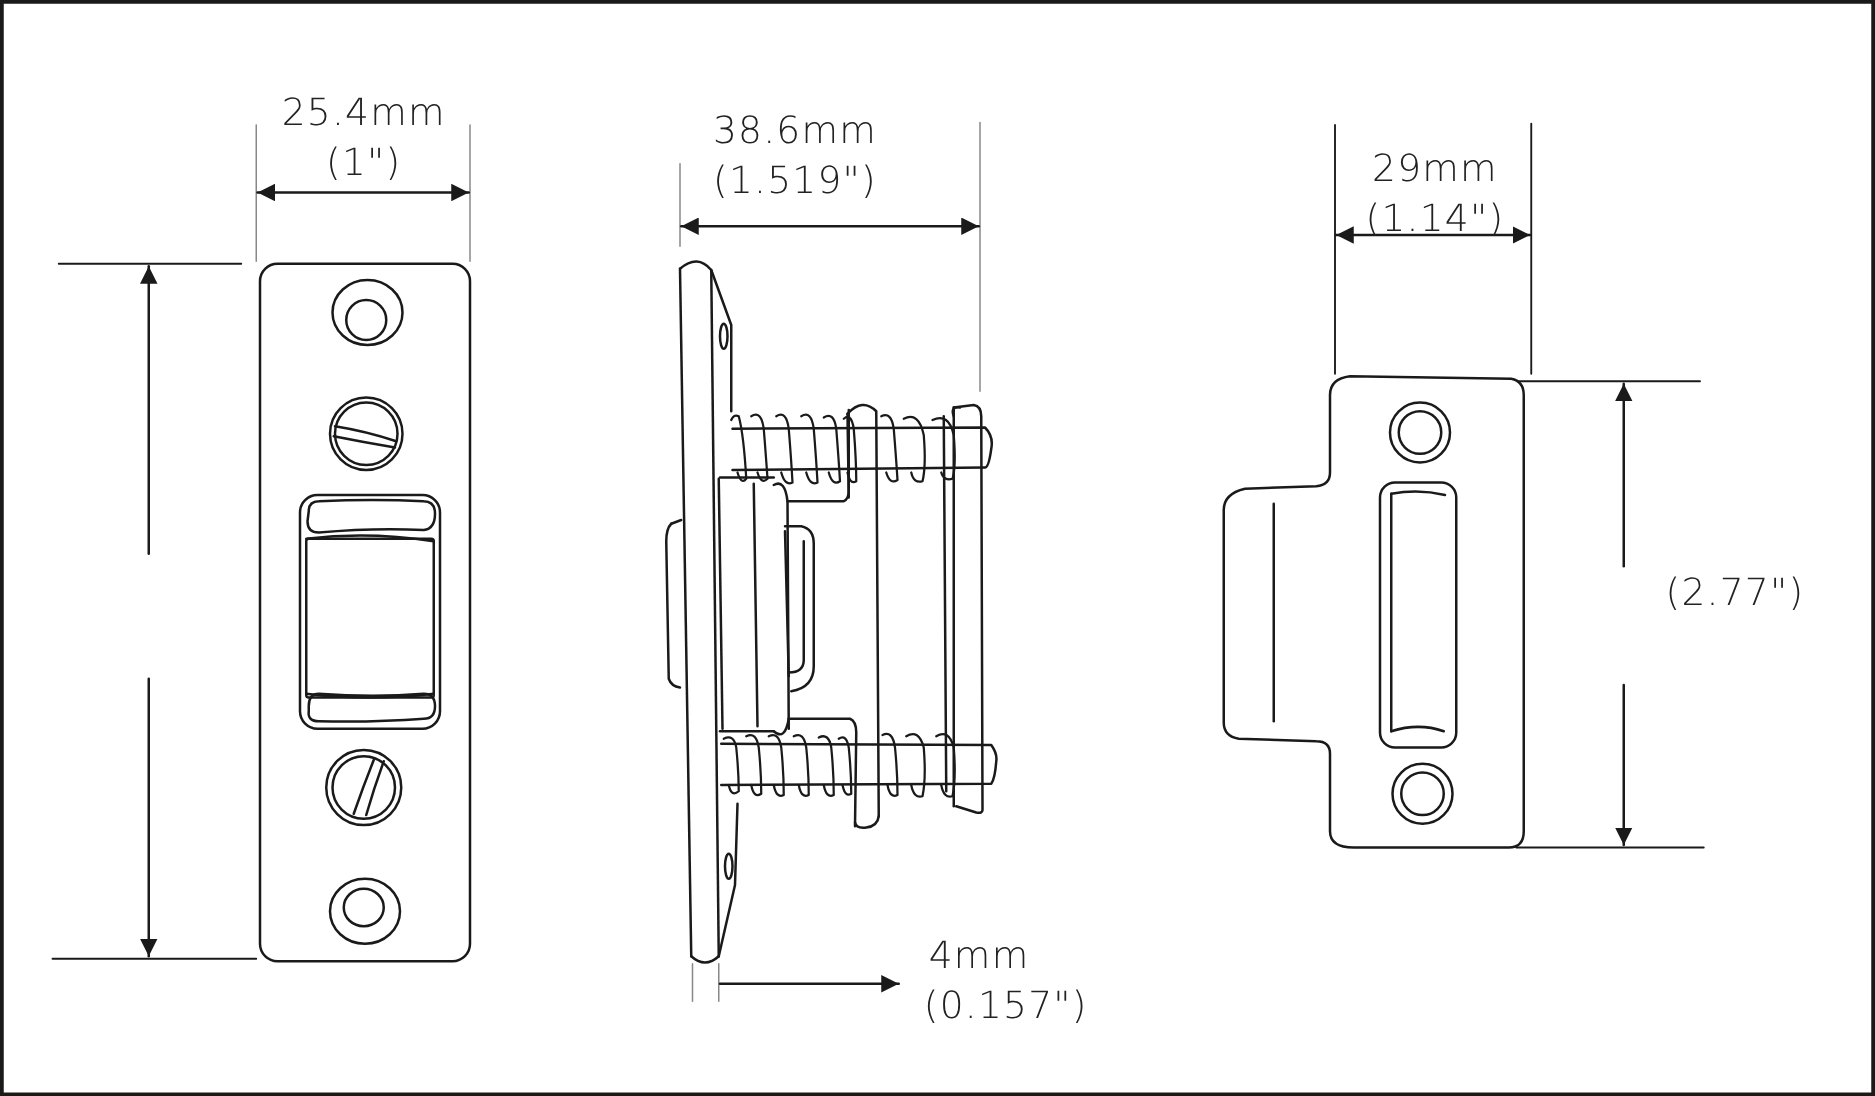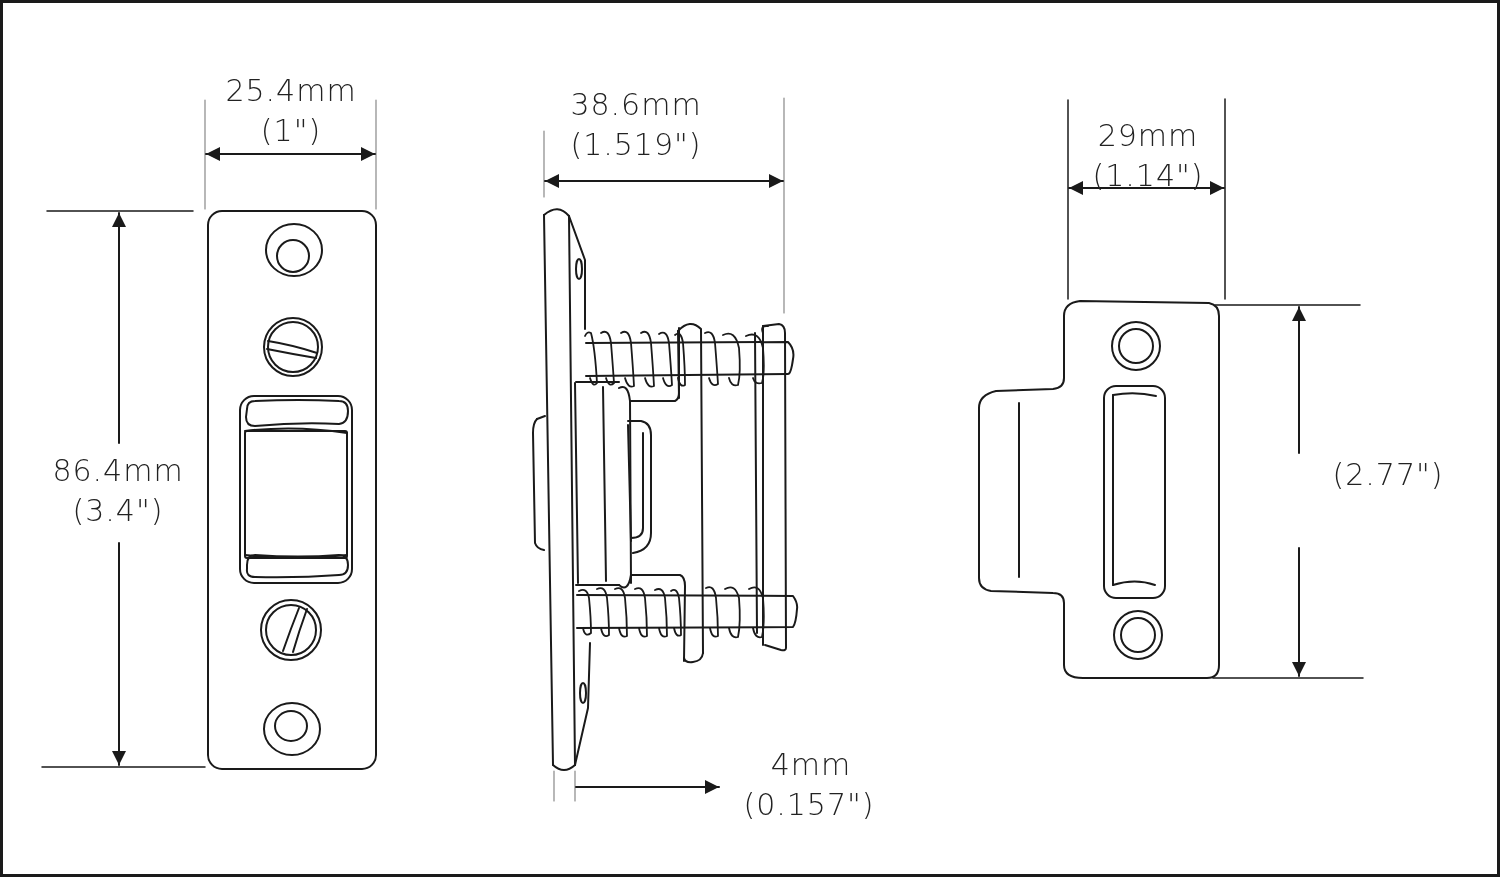--- a/index.html
+++ b/index.html
@@ -178,31 +178,27 @@
       <circle cx="1135" cy="632" r="24"></circle>
       <circle cx="1135" cy="632" r="17"></circle>
     </g>
   </svg>
 
   <div class="lbl" style="left:208px; top:68px; width:160px;">
     <span>25.4mm</span>
     <span>(1")</span>
   </div>
 
-  <div class="lbl" style="left:30px; top:448px; width:170px;">
-    <span>86.4mm</span>
-    <span>(3.4")</span>
-  </div>
 
   <div class="lbl" style="left:538px; top:82px; width:190px;">
     <span>38.6mm</span>
     <span>(1.519")</span>
   </div>
 
-  <div class="lbl" style="left:736px; top:742px; width:140px; text-align:center;">
+  <div class="lbl" style="left:736px; top:742px; width:140px; text-align:left;">
     <span style="padding-left:4px;">4mm</span>
     <span>(0.157")</span>
   </div>
 
   <div class="lbl" style="left:1075px; top:77px; width:140px;margin-top:36px;">
     <span>29mm</span>
     <span>(1.14")</span>
   </div>
 
   <div class="lbl" style="left:1300px; top:452px; width:170px;">

